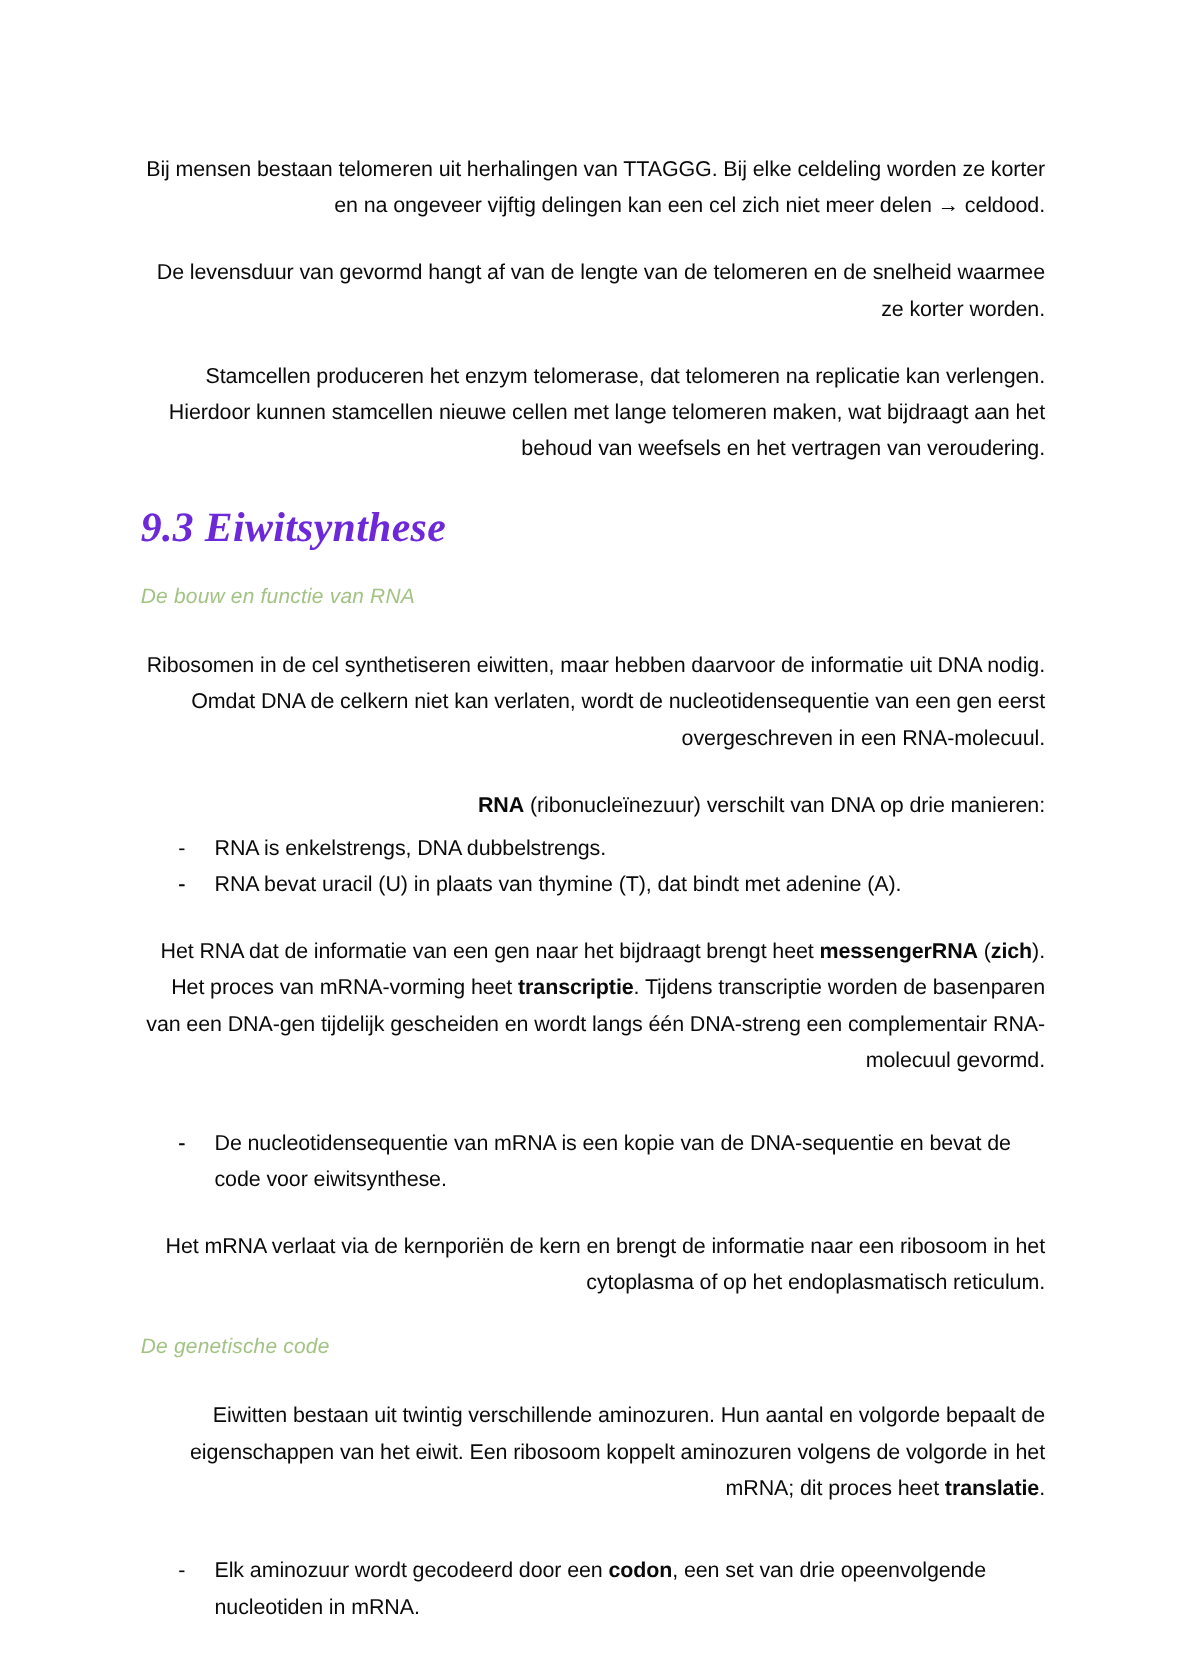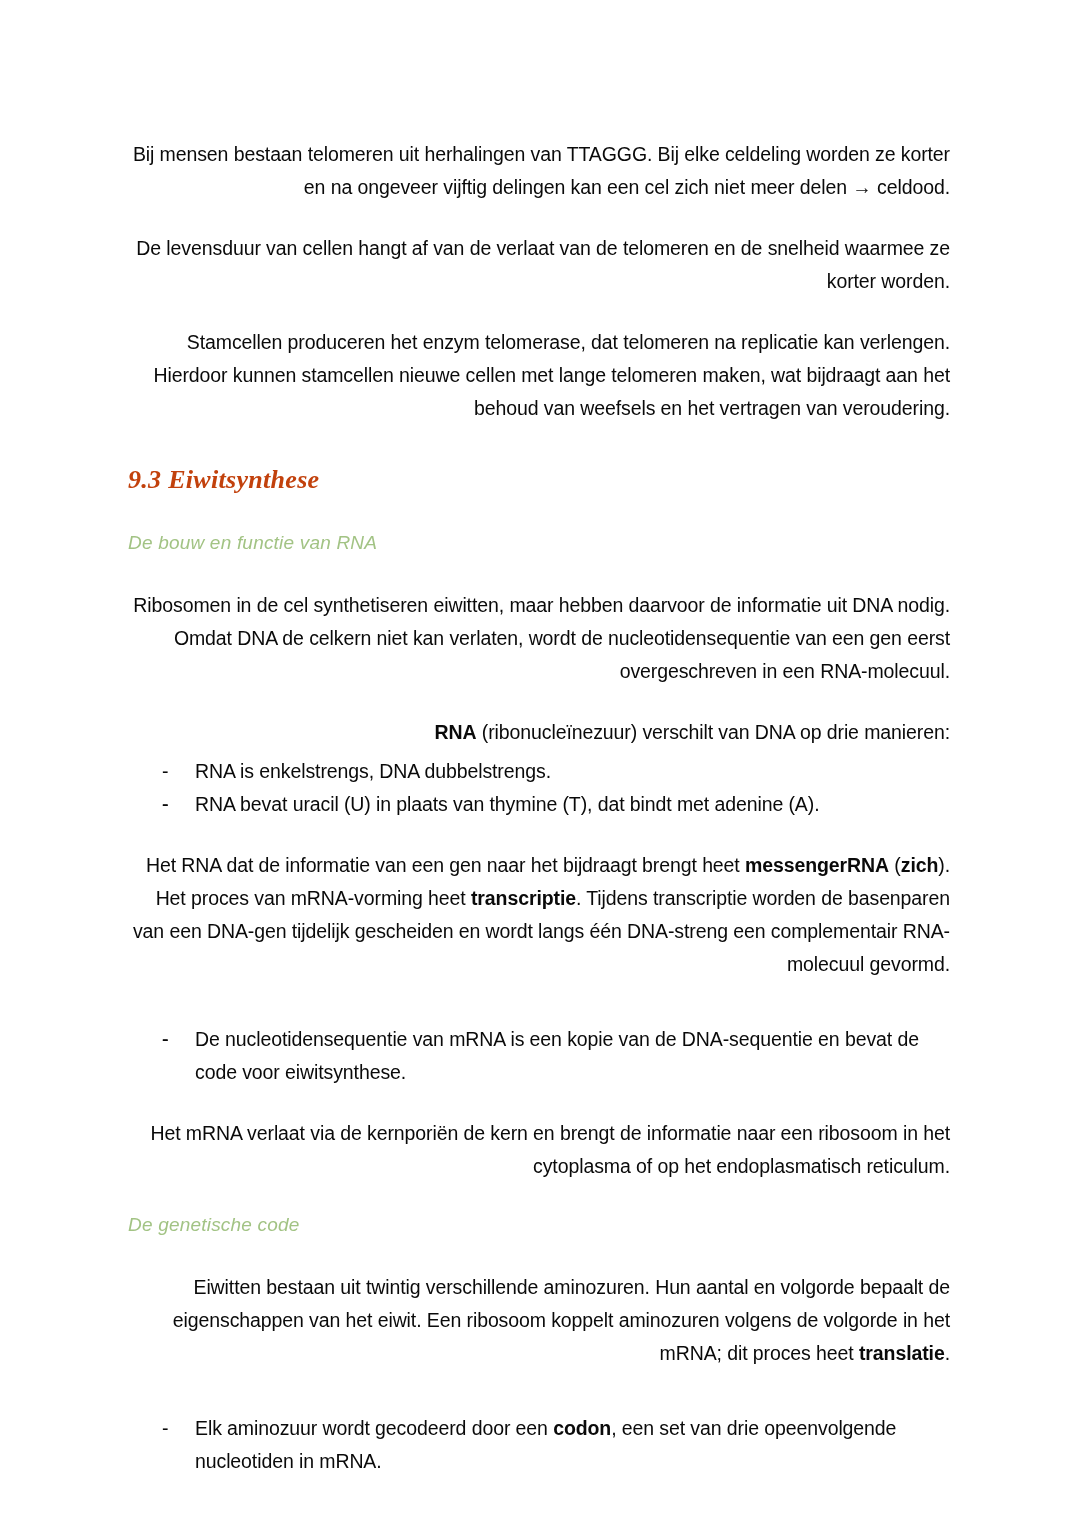--- a/index.html
+++ b/index.html
@@ -34,23 +34,23 @@
     text-align: right;
     letter-spacing: -0.1px;
   }
   p.body-text.tight {
     margin-bottom: 6px;
   }
   h2.section-heading {
     font-family: "Liberation Serif", serif;
     font-style: italic;
     font-weight: bold;
-    font-size: 26px;
+    font-size: 38px;
     line-height: 38px;
-    color: #c2410c;
+    color: #6d28d9;
     margin: 36px 0 30px 0;
     letter-spacing: 0.3px;
   }
   h3.sub-heading {
     font-family: "Liberation Sans", sans-serif;
     font-style: italic;
     font-weight: normal;
     font-size: 19px;
     line-height: 28px;
     color: #a2c384;
@@ -91,21 +91,21 @@
   .gap-medium { height: 14px; }
 </style>
 </head>
 <body>
 
 <div class="page">
   <div class="content">
 
     <p class="body-text">Bij mensen bestaan telomeren uit herhalingen van TTAGGG. Bij elke celdeling worden ze korter en na ongeveer vijftig delingen kan een cel zich niet meer delen → celdood.</p>
 
-    <p class="body-text">De levensduur van cellen hangt af van de verlaat van de telomeren en de snelheid waarmee ze korter worden.</p>
+    <p class="body-text">De levensduur van gevormd hangt af van de lengte van de telomeren en de snelheid waarmee ze korter worden.</p>
 
     <p class="body-text">Stamcellen produceren het enzym telomerase, dat telomeren na replicatie kan verlengen. Hierdoor kunnen stamcellen nieuwe cellen met lange telomeren maken, wat bijdraagt aan het behoud van weefsels en het vertragen van veroudering.</p>
 
     <h2 class="section-heading">9.3 Eiwitsynthese</h2>
 
     <h3 class="sub-heading">De bouw en functie van RNA</h3>
 
     <p class="body-text">Ribosomen in de cel synthetiseren eiwitten, maar hebben daarvoor de informatie uit DNA nodig. Omdat DNA de celkern niet kan verlaten, wordt de nucleotidensequentie van een gen eerst overgeschreven in een RNA-molecuul.</p>
 
     <p class="body-text tight">

